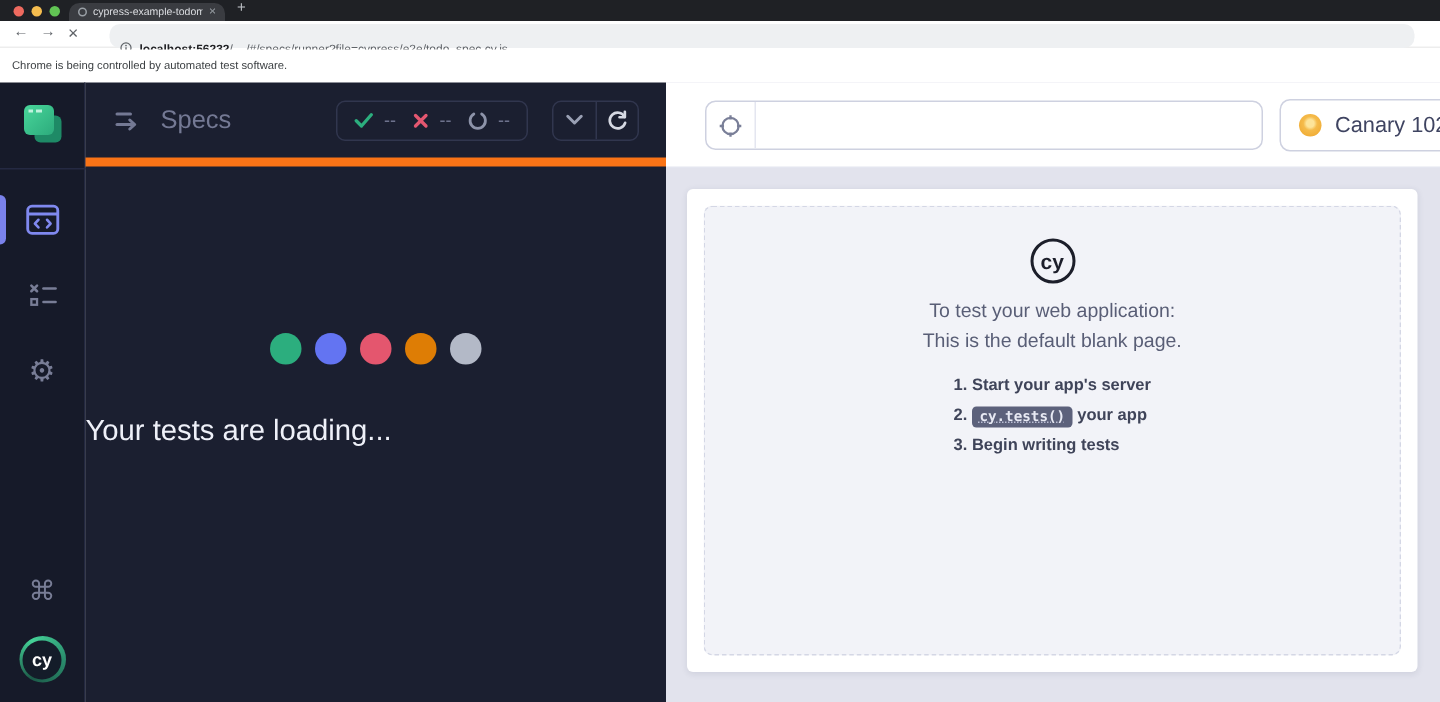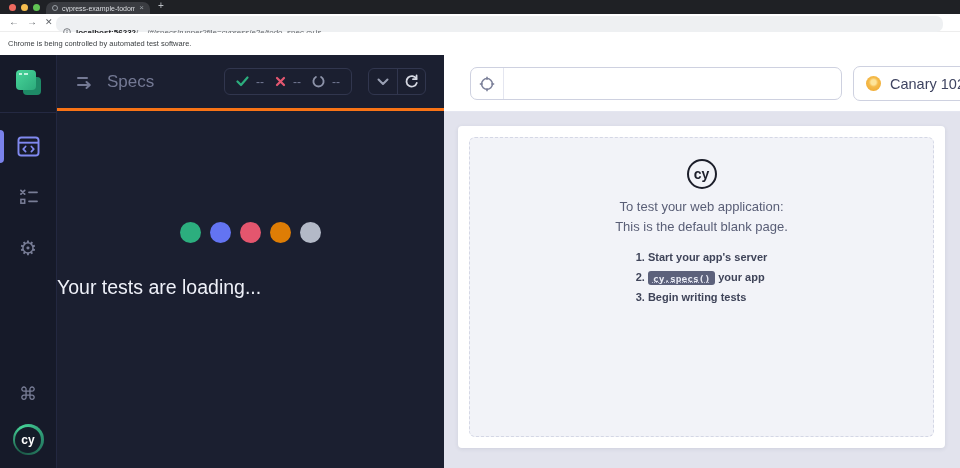--- a/index.html
+++ b/index.html
@@ -17,21 +17,21 @@
          border-radius:7px 7px 0 0; display:flex; align-items:center; padding:0 6px; gap:4px; }
   .tab-favicon { width:6px; height:6px; border-radius:50%; border:1px solid #9aa0a6; flex:none; }
   .tab-title { font-size:7px; color:#dcdee2; white-space:nowrap; overflow:hidden; flex:1; }
   .tab-close { font-size:8px; color:#9aa0a6; line-height:1; cursor:default; }
   .newtab { position:absolute; left:158px; top:0px; font-size:10px; color:#bdc1c6; }
 
   .toolbar { position:absolute; top:14px; left:0; right:0; height:18px; background:#fff;
              border-bottom:1px solid #ededed; }
   .nav-ic { position:absolute; top:2px; font-size:10px; color:#5f6368; }
   .nav-back { left:9px; } .nav-fwd { left:27px; } .nav-stop { left:45px; font-size:9px; top:3px; }
-  .omnibox { position:absolute; left:56px; right:17px; top:2px; height:14px; border-radius:7px;
+  .omnibox { position:absolute; left:73px; right:17px; top:2px; height:14px; border-radius:7px;
              background:#eef0f2; display:flex; align-items:center; padding:16px 4px 0 7px; gap:5px; }
   .url-text { font-size:8px; white-space:nowrap; overflow:hidden; }
   .url-host { color:#202124; font-weight:bold; }
   .url-path { color:#5f6368; font-weight:normal; }
 
   .infobar { position:absolute; top:33px; left:0; right:0; height:22px; background:#fff;
              font-size:7.5px; color:#3c4043; padding:6px 0 0 8px; }
 
   
   .app-area { position:absolute; top:55px; left:0; right:0; bottom:0; display:flex; }
@@ -50,21 +50,21 @@
                  border-radius:0 4px 4px 0; }
   .glyph-btn { color:#787d96; font-size:20px; line-height:1; }
   .cy-ring { width:31px; height:31px; border-radius:50%; display:grid; place-items:center;
              background:conic-gradient(from 210deg,#1c5a48,#45d298,#2a8d6d,#1c5a48); }
   .cy-inner { width:26px; height:26px; border-radius:50%; background:#141c29; color:#fff;
               font-weight:bold; font-size:12px; display:grid; place-items:center; }
 
   
   .specs-panel { width:387px; flex:none; background:#1b1f30; position:relative; color:#747994; }
   .sp-header { height:56px; display:flex; align-items:center; padding:0 18px; gap:8px;
-               border-bottom:3px solid #f97316; }
+               border-bottom:6px solid #f97316; }
   .sp-title { font-size:17px; color:#747994; margin-left:4px; flex:1; }
   .stats-box { display:flex; align-items:center; gap:7px; border:1px solid #31364e; border-radius:6px;
                height:27px; padding:0 11px; font-size:12px; color:#747994; }
   .btn-group { display:flex; border:1px solid #31364e; border-radius:6px; height:27px; margin-left:8px; overflow:hidden; }
   .btn-cell { width:28px; display:grid; place-items:center; }
   .btn-cell + .btn-cell { border-left:1px solid #31364e; }
   .spec-row { height:54px; display:flex; align-items:center; padding:0 18px; gap:10px;
               border-bottom:1px solid #252a42; cursor:pointer; }
   .spec-name { font-size:15px; font-weight:bold; color:#f3f4fa; }
   .spec-ext { font-size:15px; color:#747994; }
@@ -247,21 +247,21 @@
         </div>
       </div>
 
       <div class="blank-card">
         <div class="blank-dashed">
           <div class="bp-logo">cy</div>
           <div class="bp-line">To test your web application:</div>
           <div class="bp-line first">This is the default blank page.</div>
           <div class="bp-steps">
             <div class="bp-step"><span>1.</span> <span>Start your app's server</span></div>
-            <div class="bp-step"><span>2.</span> <span class="bp-code">cy.specs()</span> <span>your app</span></div>
+            <div class="bp-step"><span>2.</span> <span class="bp-code">cy.tests()</span> <span>your app</span></div>
             <div class="bp-step"><span>3.</span> <span>Begin writing tests</span></div>
           </div>
         </div>
       </div>
     </div>
 
   </div>
 </div>
 
 </body></html>

